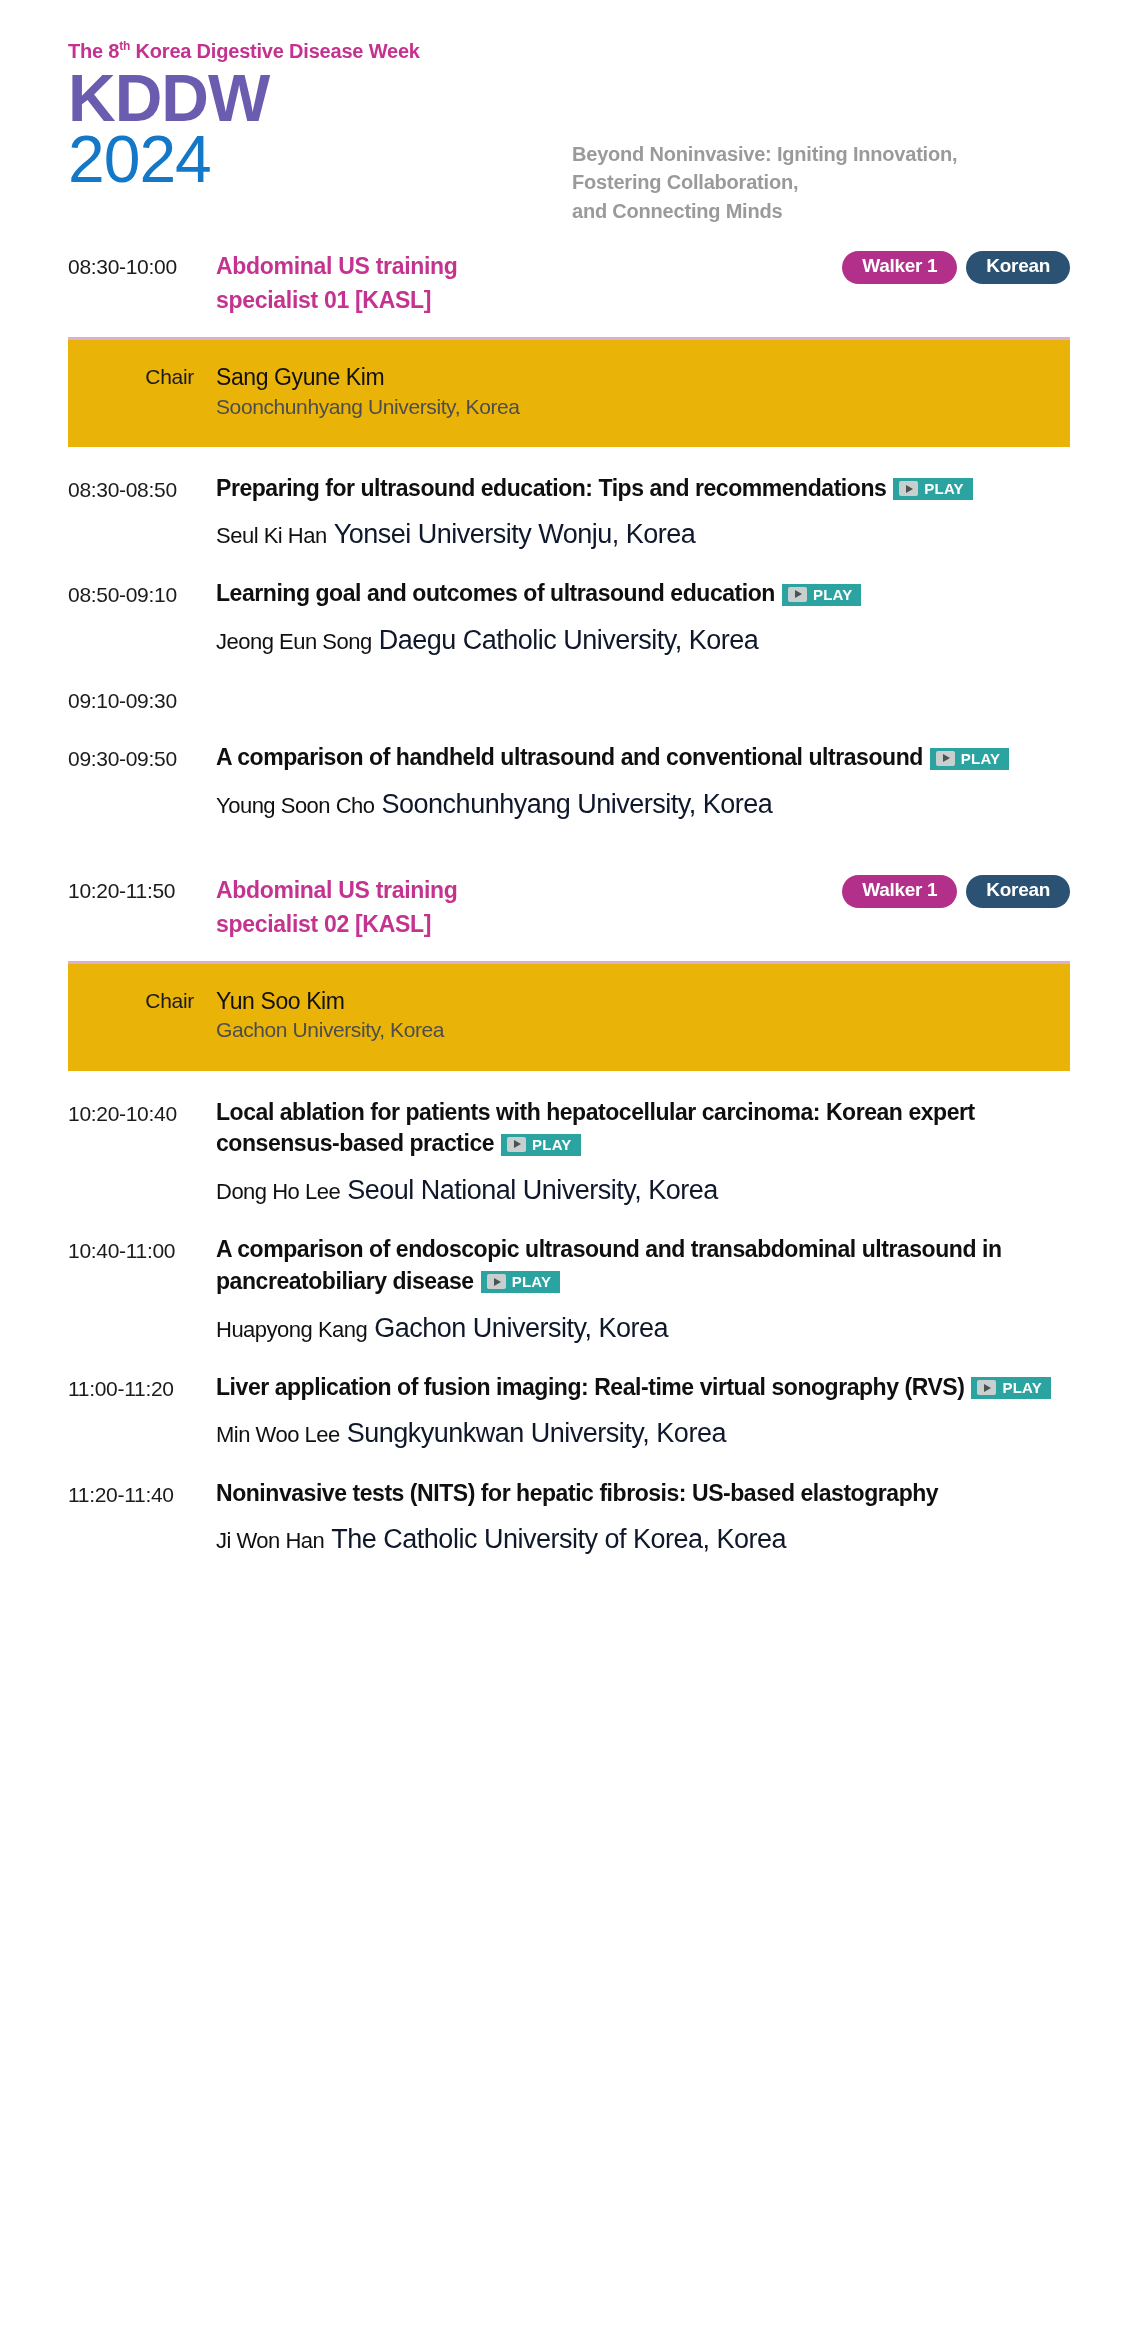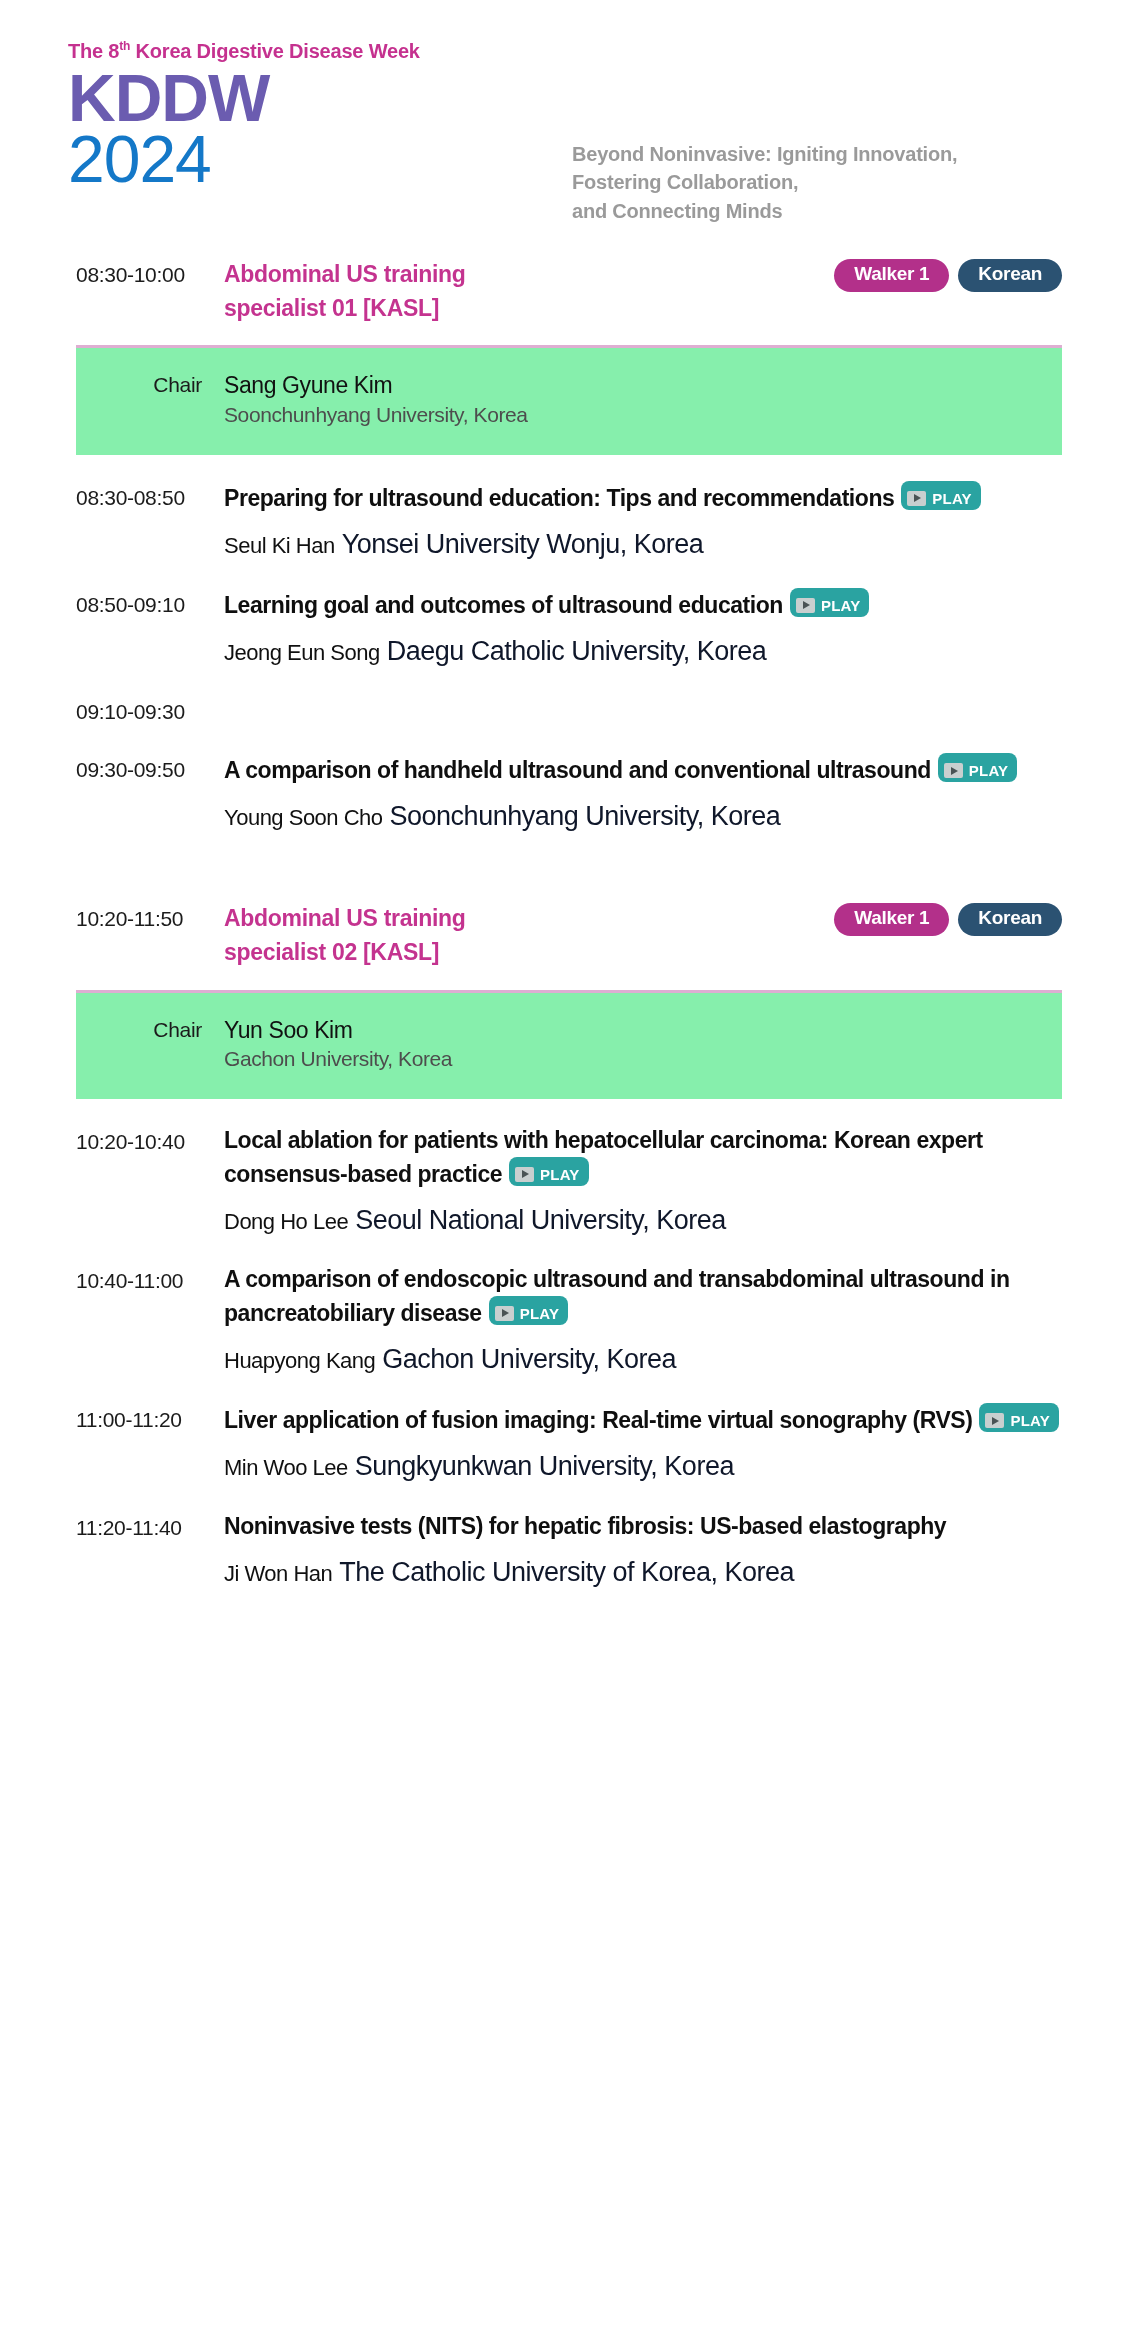--- a/index.html
+++ b/index.html
@@ -43,21 +43,21 @@
     color: #9a9a9a;
     font-size: 20px;
     font-weight: 600;
     line-height: 1.42;
     letter-spacing: -0.2px;
   }
 
   
   .program { padding: 0 30px 0 0; }
 
-  .session { margin: 8px; }
+  .session { margin: 0; }
 
   .session-head {
     display: flex;
     align-items: flex-start;
     padding: 0 0 0 68px;
     min-height: 64px;
   }
   .time-col {
     width: 148px;
     flex: 0 0 148px;
@@ -93,21 +93,21 @@
     letter-spacing: -0.3px;
     border-radius: 999px;
     padding: 4px 20px 6px;
     white-space: nowrap;
     line-height: 1.2;
   }
   .badge-room { background: #b3308a; }
   .badge-lang { background: #2b5272; }
 
   .chair-block {
-    background: #86efac;
+    background: #eab308;
     border-top: 3px solid #deaed2;
     margin: 20px 22px 0 68px;
     padding: 22px 0 26px 0;
     display: flex;
     align-items: flex-start;
   }
   .chair-label {
     width: 148px;
     flex: 0 0 148px;
     text-align: right;
@@ -142,22 +142,22 @@
     font-size: 23px;
     font-weight: 700;
     line-height: 1.38;
     letter-spacing: -0.45px;
   }
   .play-badge {
     display: inline-flex;
     align-items: center;
     gap: 6px;
     background: #2aa3a1;
-    border-radius: 8px;
-    padding: 10px 9px 4px 6px;
+    border-radius: 0;
+    padding: 3px 9px 4px 6px;
     vertical-align: 3px;
     margin-left: 7px;
     white-space: nowrap;
   }
   .play-icon {
     width: 19px;
     height: 15px;
     background: #c9cfcf;
     border-radius: 2px;
     display: inline-flex;

